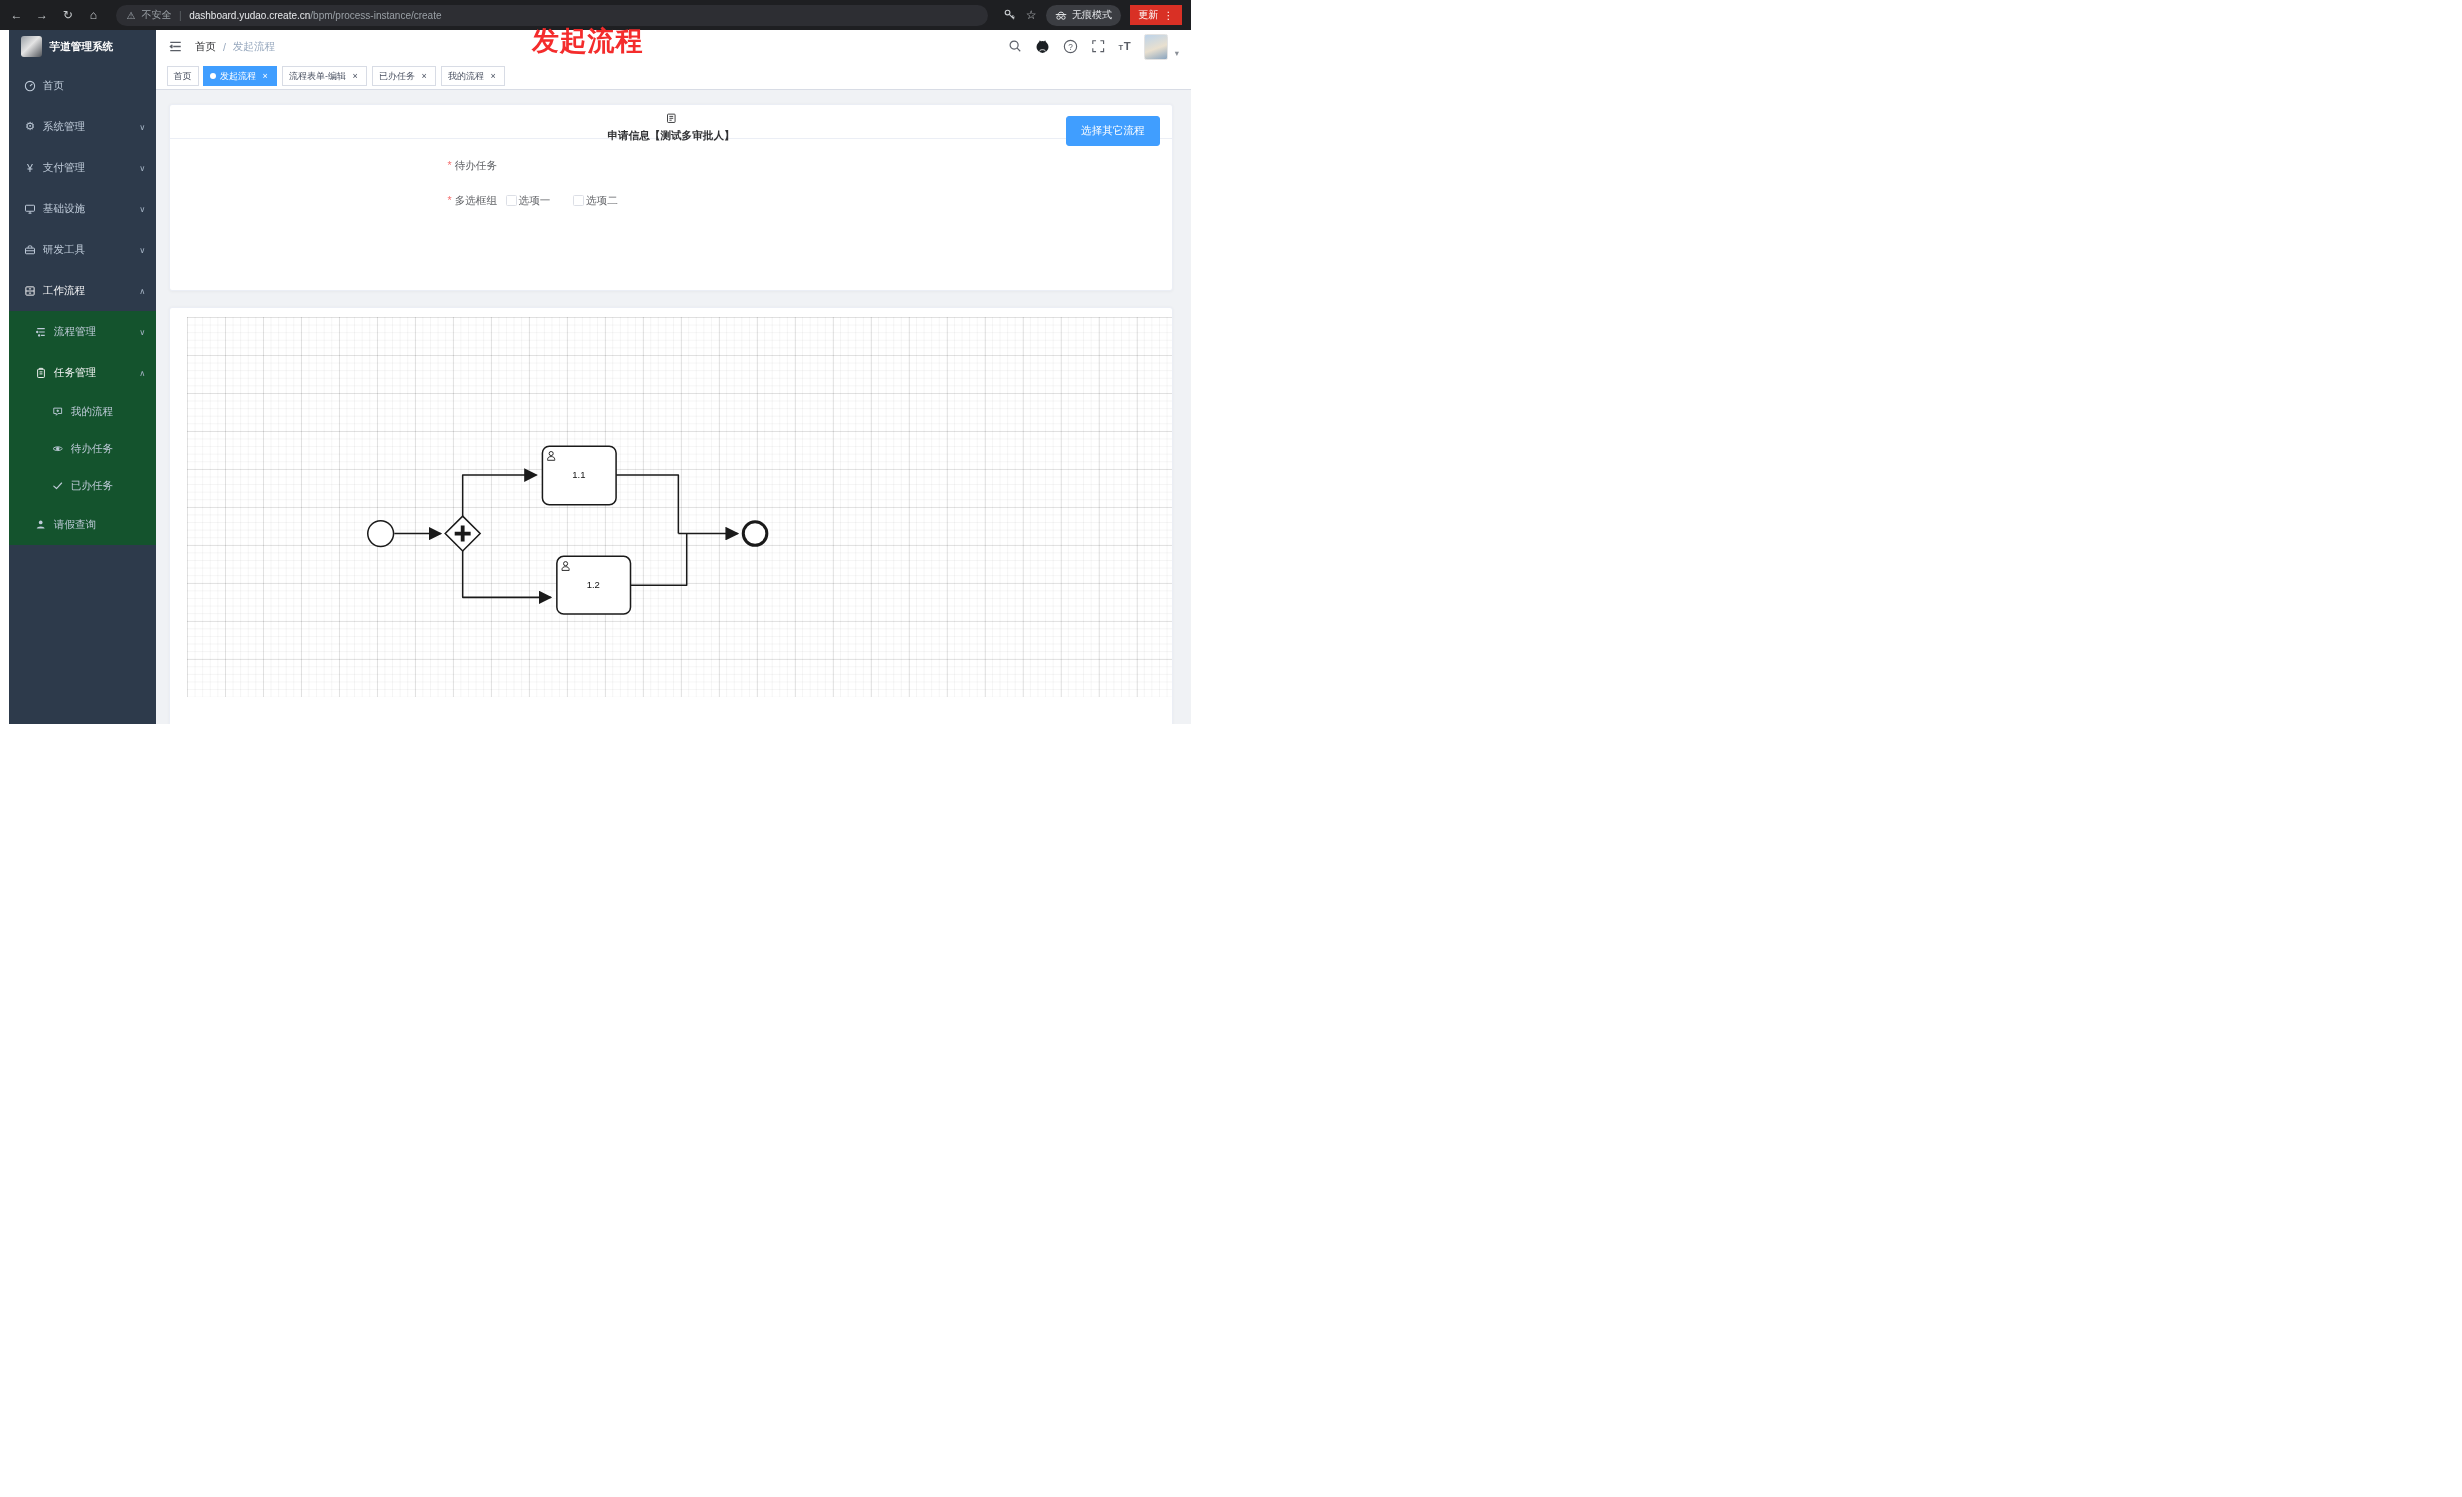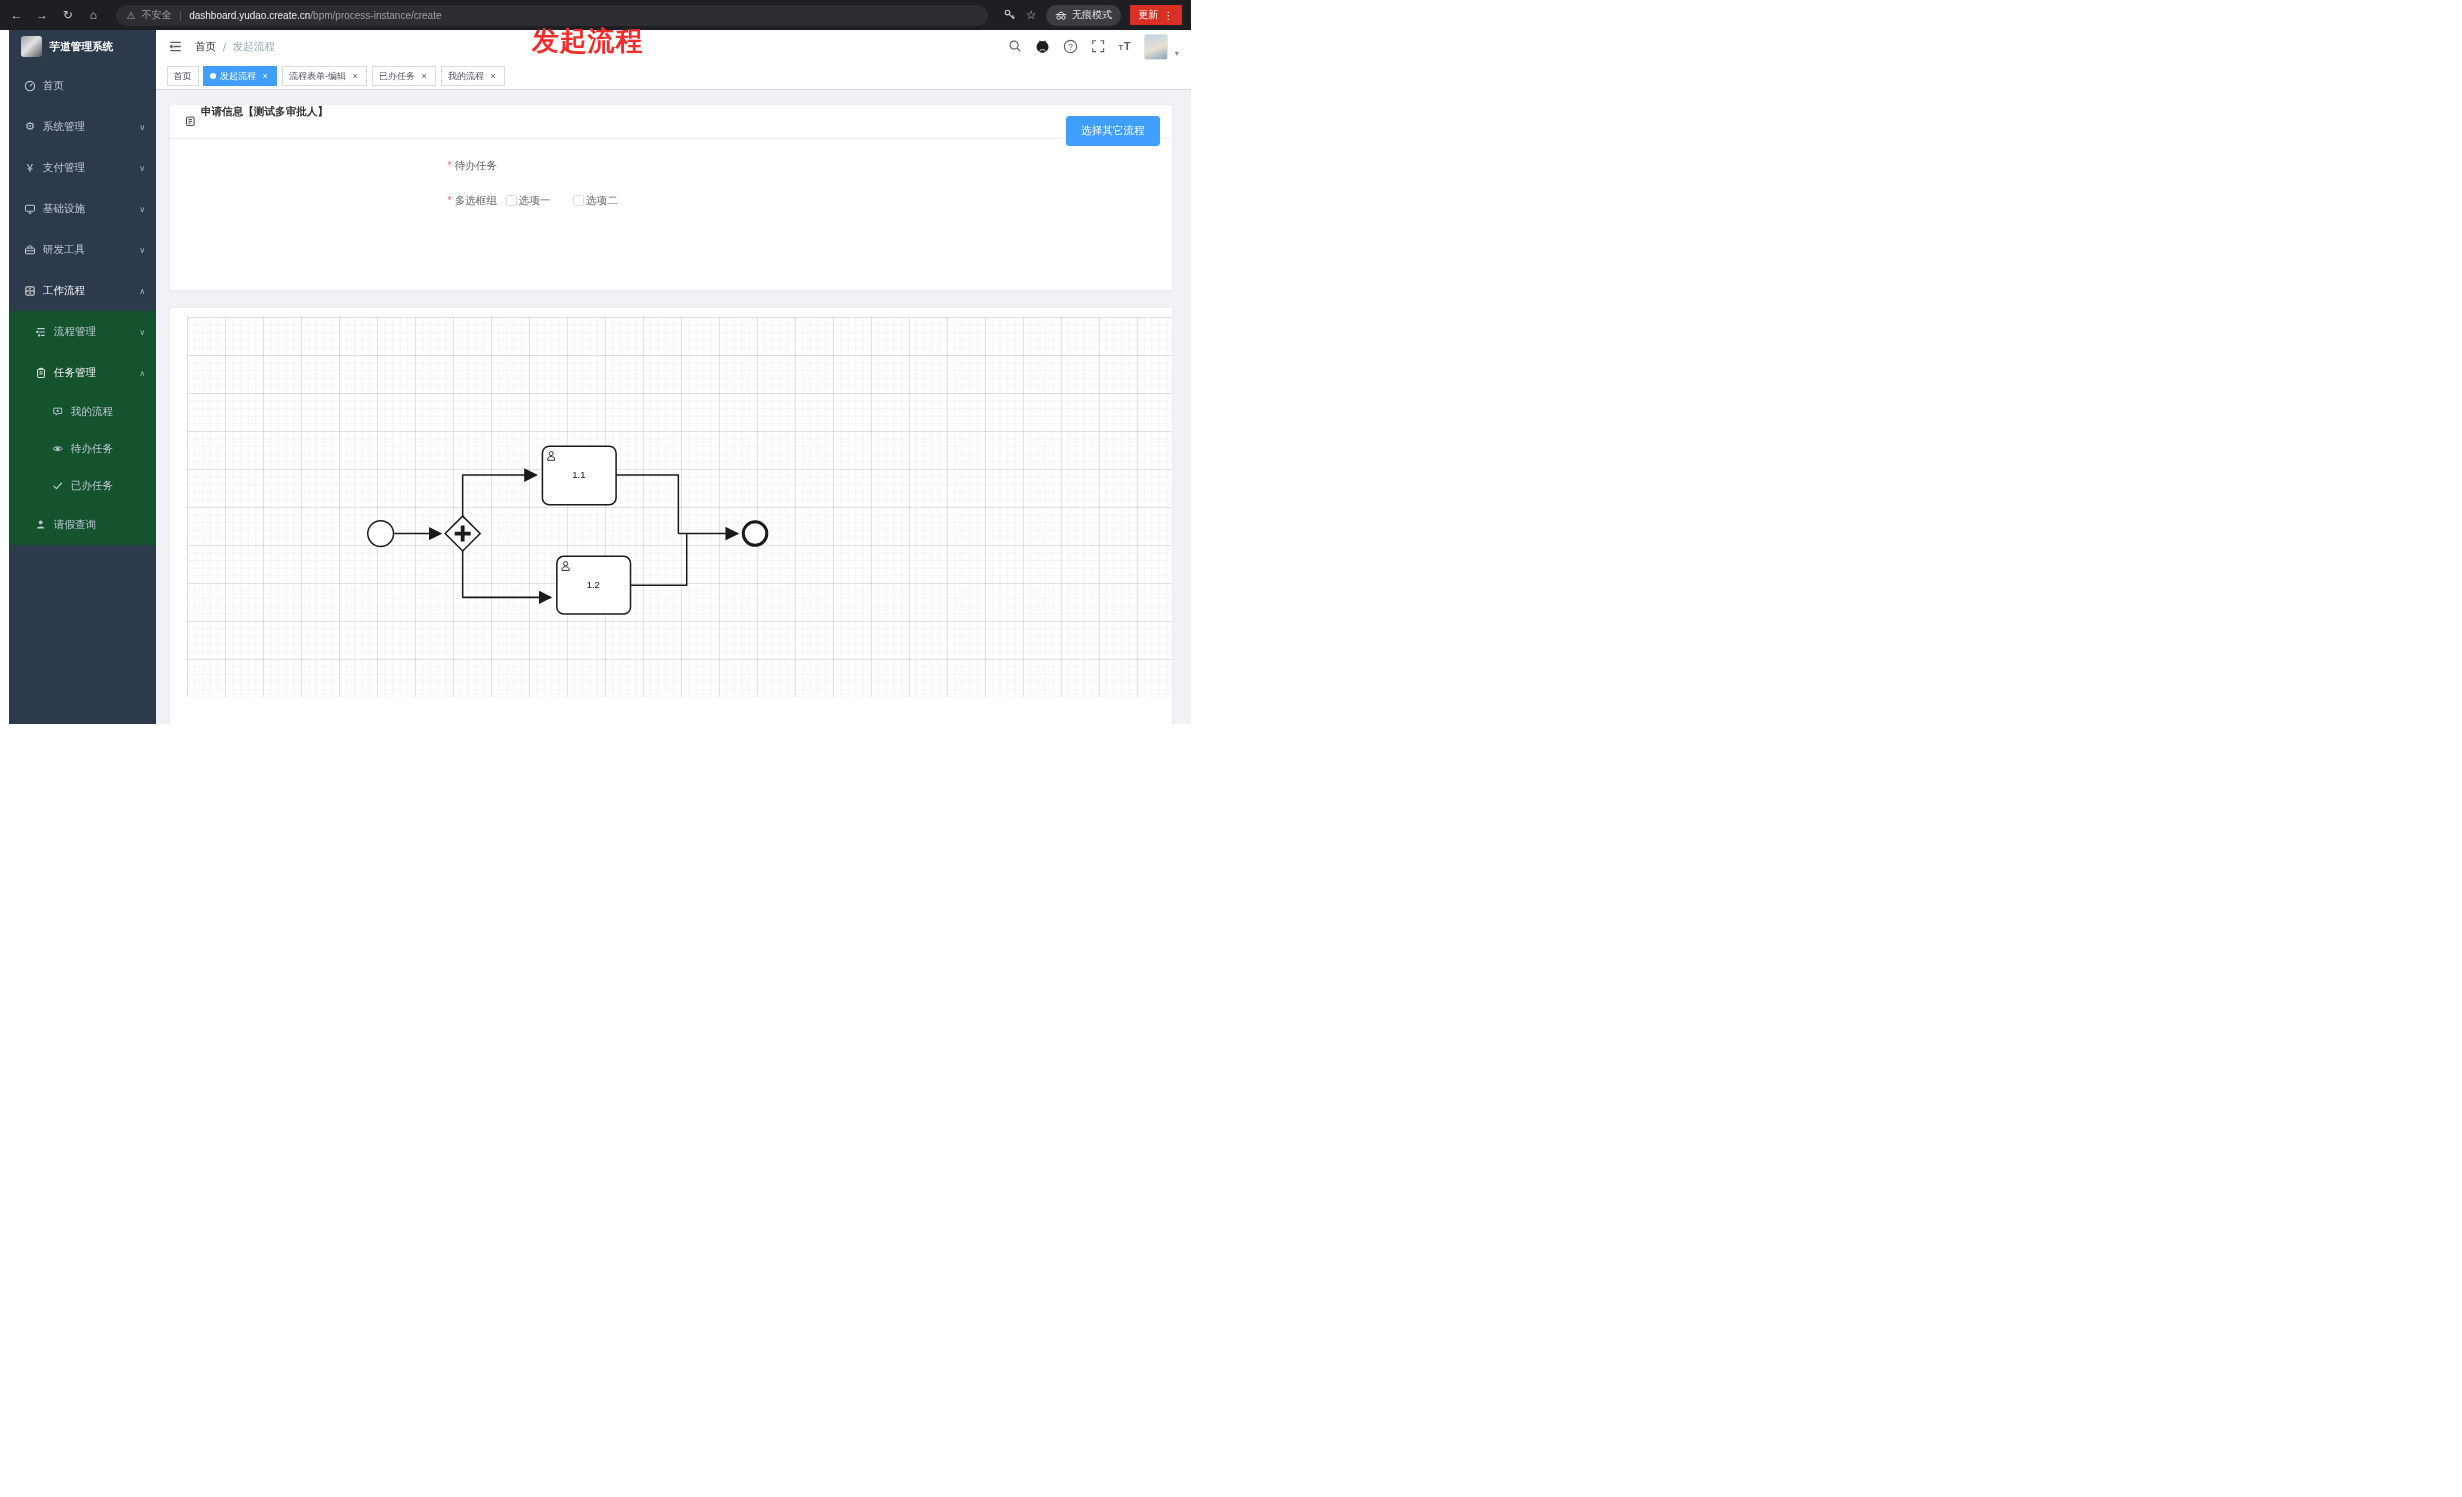--- a/index.html
+++ b/index.html
@@ -68,22 +68,22 @@
     display:flex; align-items:center; gap:4.6px; padding:0 10.6px; flex:none; }
   .tab { height:20px; border:0.8px solid #d8dce5; background:#fff; color:#495060; font-size:9px;
     display:flex; align-items:center; gap:3.8px; padding:0 6px; cursor:pointer; white-space:nowrap; }
   .tab.active { background:#409eff; border-color:#409eff; color:#fff; }
   .tab-dot { width:6px; height:6px; border-radius:50%; background:#fff; display:inline-block; }
   .tab-close { font-size:9px; width:10.6px; height:10.6px; line-height:10px; text-align:center; border-radius:50%; }
 
   
   .content { flex:1; background:#f0f2f5; padding:13.7px 18px 0 13px; overflow:hidden; }
   .card { background:#fff; border:0.8px solid #ebeef5; border-radius:3px; box-shadow:0 0.8px 3px rgba(0,0,0,.04); }
-  .card-header { height:34px; display:flex; gap:5.3px; padding:0 15px;
-    border-bottom:0.8px solid #ebeef5; font-size:10.6px; color:#303133; font-weight:600; position:relative; }
+  .card-header { height:34px; display:flex; align-items:center; gap:5.3px; padding:8px 15px;
+    border-bottom:0.8px solid #ebeef5; font-size:10.6px; color:#303133; font-weight:600; position:relative;flex-direction:column; }
   .card-icon { display:flex; align-items:center; }
 
   .form-card { height:187px; }
   .select-other { position:absolute; right:12px; top:11.4px; z-index:2; }
   .btn { border-radius:3px; font-size:10.6px; cursor:pointer; font-family:inherit; }
   .btn.primary { background:#409eff; border:0.8px solid #409eff; color:#fff; padding:6.8px 14.4px; }
   .btn.default { background:#fff; border:0.8px solid #dcdfe6; color:#606266; padding:6.8px 14.4px; }
   .card-body { padding-top:20px; }
   .form-row { display:flex; align-items:center; }
   .row-text { margin-bottom:21px; }

